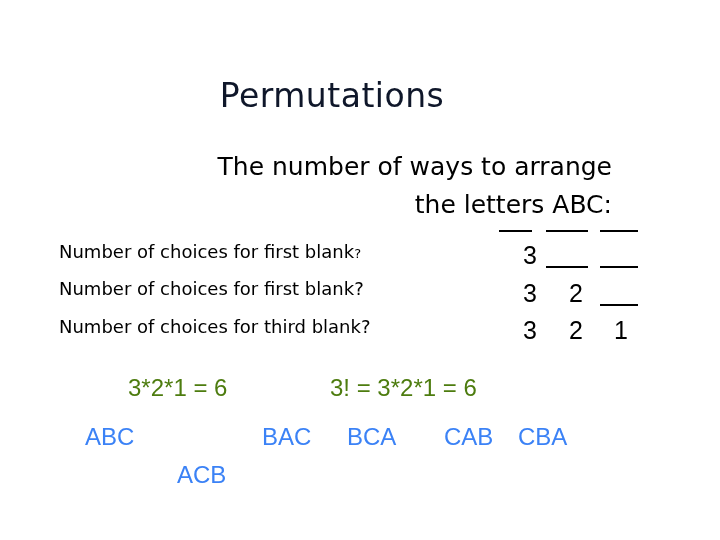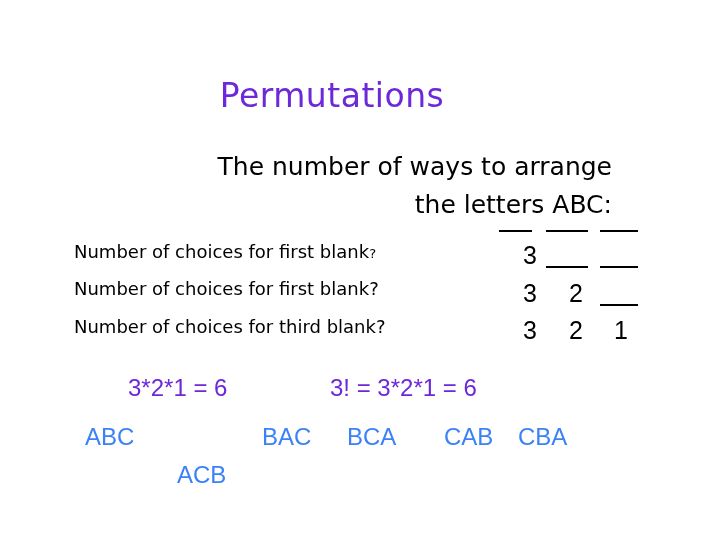--- a/index.html
+++ b/index.html
@@ -25,21 +25,21 @@
   #slide-title {
     position: absolute;
     left: 0;
     top: 76px;
     width: 664px;
     text-align: center;
     font-family: "DejaVu Sans", sans-serif;
     font-size: 33px;
     font-weight: 400;
     letter-spacing: 0.5px;
-    color: #6d28d9;
+    color: #0f172a;
     white-space: nowrap;
   }
 
   
   #lead-in {
     position: absolute;
     left: 112px;
     top: 148px;
     width: 500px;
     font-family: "DejaVu Sans", sans-serif;
@@ -50,21 +50,21 @@
     text-align: right;
   }
   #lead-in .lead-line {
     display: block;
     white-space: nowrap;
   }
 
   
   .prompt {
     position: absolute;
-    left: 74px;
+    left: 59px;
     font-family: "DejaVu Sans", sans-serif;
     font-size: 18px;
     font-weight: 400;
     color: #000000;
     white-space: nowrap;
   }
   #prompt-first  { top: 241px; }
   #prompt-second { top: 278px; }
   #prompt-third  { top: 316px; }
 
@@ -126,21 +126,21 @@
   .cell.col-0 .blank-line { left: 2px; width: 33px; }
   .cell.col-2 .blank-line { left: 2px; width: 38px; }
 
   
   .equation {
     position: absolute;
     top: 374px;
     font-family: "Liberation Sans", sans-serif;
     font-size: 24px;
     font-weight: 400;
-    color: #6d28d9;
+    color: #4d7c0f;
     white-space: nowrap;
   }
   #equation-product   { left: 128px; }
   #equation-factorial { left: 330px; }
 
   
   #permutation-list {
     position: absolute;
     left: 80px;
     top: 423px;

